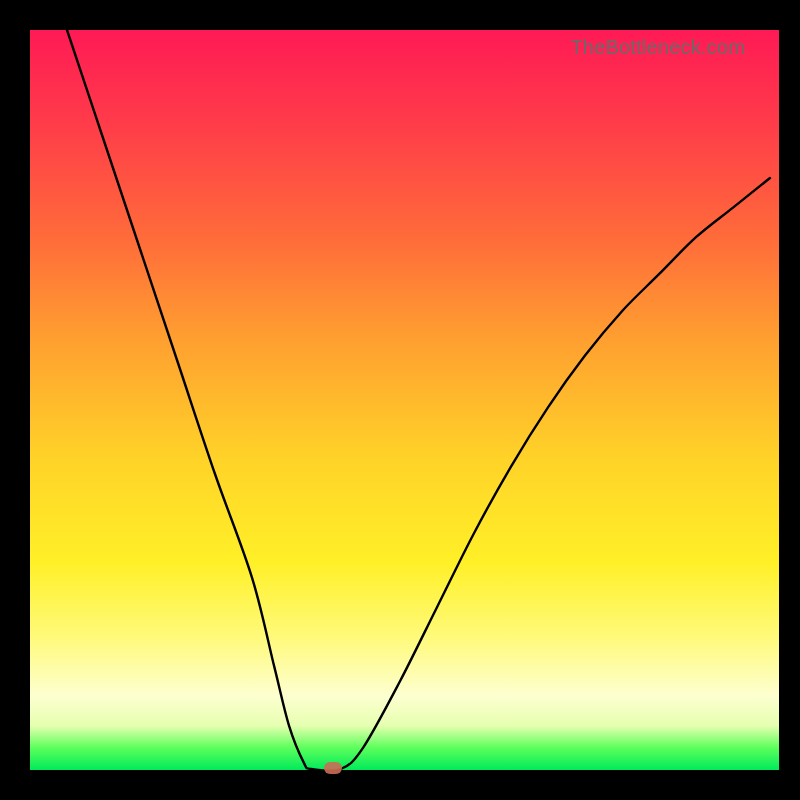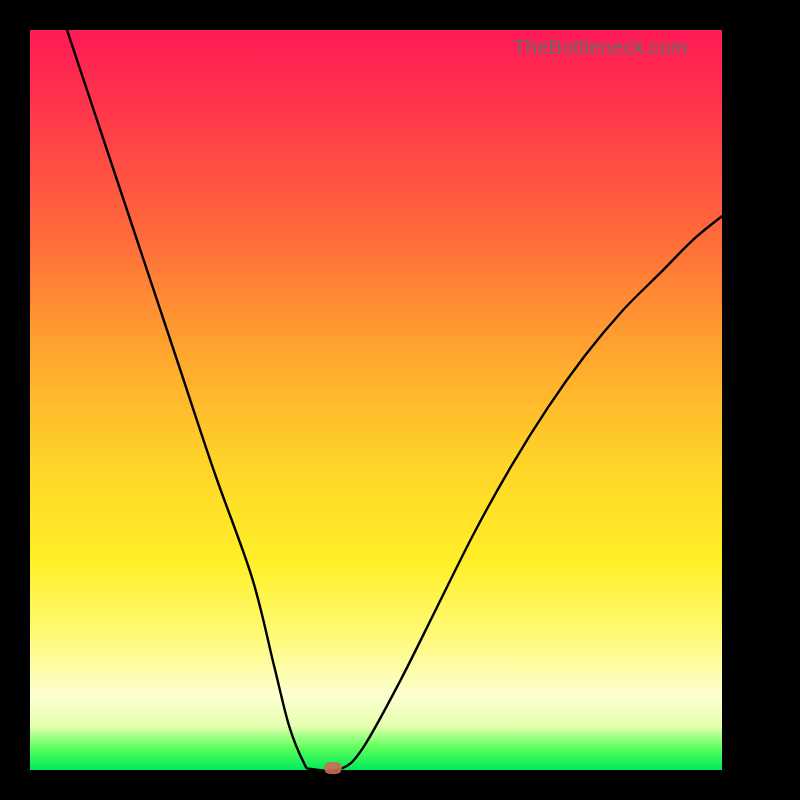--- a/index.html
+++ b/index.html
@@ -14,21 +14,21 @@
   .frame {
     position: relative;
     width: 800px;
     height: 800px;
     background: #000;
   }
   .plot-area {
     position: absolute;
     left: 30px;
     top: 30px;
-    width: 692px;
+    width: 749px;
     height: 740px;
     
     background: linear-gradient(
       to bottom,
       #ff1a55 0%,
       #ff3a4a 12%,
       #ff6b3a 28%,
       #ffa030 42%,
       #ffd328 58%,
       #fff028 72%,

